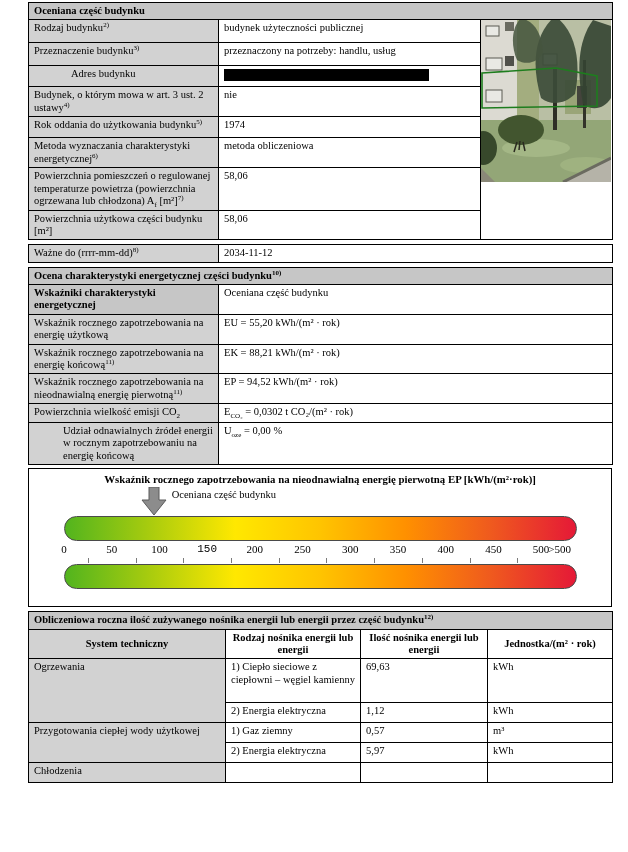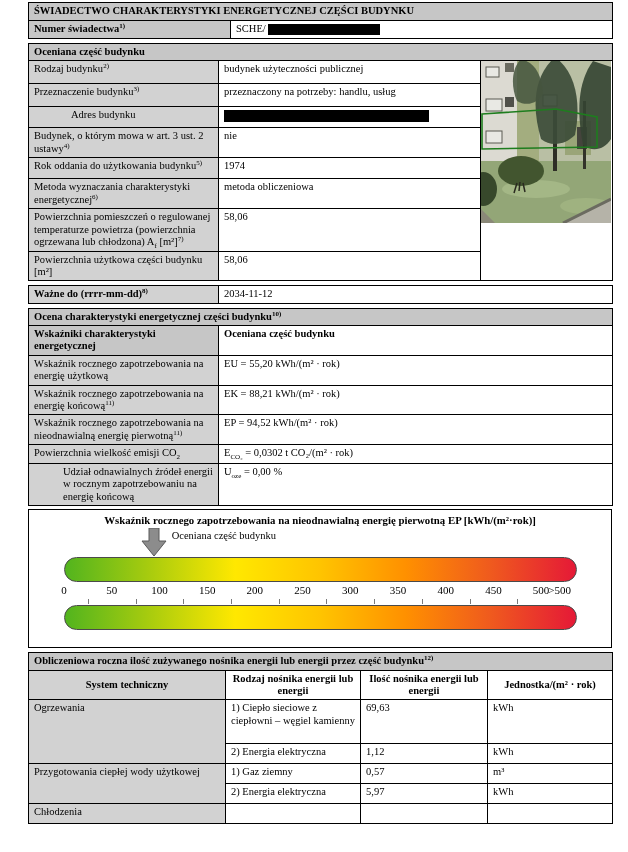--- a/index.html
+++ b/index.html
@@ -6,21 +6,21 @@
   html,body { background:#ffffff; }
   .page {
     position:relative; width:628px; height:852px; background:#fff; overflow:hidden;
     font-family:"Liberation Serif", serif; font-size:10.5px; line-height:1.18; color:#000;
   }
   .doc { position:absolute; left:28px; top:2px; width:584px; }
   table { border-collapse:collapse; width:584px; table-layout:fixed; margin-bottom:4px; }
   td { border:1px solid #000; padding:2px 5px; vertical-align:top; font-size:10.5px; }
   .lbl { background:#d2d2d2; }
   .hdr { background:#c6c6c6; font-weight:bold; }
-  .bold { font-weight:bold; }
+  .bold { font-weight:normal; }
   sup { font-size:7px; line-height:0; vertical-align:super; }
   sub { font-size:7px; line-height:0; vertical-align:sub; }
   .redact { display:inline-block; background:#000; vertical-align:middle; }
   .redact.num { width:112px; height:11px; margin-left:2px; }
   .redact.addr { width:205px; height:12px; }
   .photo-cell { padding:0; background:#fff; }
   
   .chart-box { width:584px; height:139px; border:1px solid #000; margin-bottom:4px; position:relative; }
   .chart-title { text-align:center; font-weight:bold; font-size:10.8px; padding-top:4px; }
   .marker-row { position:relative; height:30px; margin-left:35px; width:513px; }
@@ -34,35 +34,20 @@
   .cons-hdr td { font-weight:bold; text-align:center; vertical-align:middle; background:#fff; }
   .cons-hdr td:first-child, .cons-sys { background:#d2d2d2; }
   .empty-row td { height:20px; }
 </style>
 </head>
 <body>
 
 <div class="page">
   <div class="doc">
 
-    <table>
-      <colgroup>
-          <col style="width:202px">
-          <col style="width:382px">
-        </colgroup>
-      <tbody>
-          <tr>
-        <td colspan="2" class="hdr" style="height:18px;">ŚWIADECTWO CHARAKTERYSTYKI ENERGETYCZNEJ CZĘŚCI BUDYNKU</td>
-      </tr>
-      <tr>
-        <td class="hdr" style="height:18px;"><span>Numer świadectwa</span><sup>1)</sup></td>
-        <td><span>SCHE/</span><span class="redact num"></span></td>
-      </tr>
-    </tbody>
-      </table>
 
     <table>
       <colgroup>
           <col style="width:190px">
           <col style="width:262px">
           <col style="width:132px">
         </colgroup>
       <tbody>
           <tr>
         <td colspan="3" class="hdr" style="height:16px;"><span>Oceniana część budynku</span></td>
@@ -192,21 +177,21 @@
         <span class="marker-label">Oceniana część budynku</span>
       </div>
       <div class="scale-bar" style="background: linear-gradient(90deg, rgb(82, 180, 30) 0%, rgb(169, 204, 14) 16.7%, rgb(255, 232, 0) 33.3%, rgb(255, 196, 0) 50%, rgb(255, 144, 0) 66.7%, rgb(239, 90, 30) 83.3%, rgb(229, 25, 55) 100%);"></div>
       <div class="axis">
           <span class="tick-label" style="left: 0%;">0</span>
           <span class="tick-mark" style="left: 4.65%;"></span>
           <span class="tick-label" style="left: 9.3%;">50</span>
           <span class="tick-mark" style="left: 13.95%;"></span>
           <span class="tick-label" style="left: 18.6%;">100</span>
           <span class="tick-mark" style="left: 23.25%;"></span>
-          <span class="tick-label" style="left: 27.9%;">150</span>
+          <span class="tick-label" style="left: 27.9%; font-family: Liberation Mono, monospace;">150</span>
           <span class="tick-mark" style="left: 32.55%;"></span>
           <span class="tick-label" style="left: 37.2%;">200</span>
           <span class="tick-mark" style="left: 41.85%;"></span>
           <span class="tick-label" style="left: 46.5%;">250</span>
           <span class="tick-mark" style="left: 51.15%;"></span>
           <span class="tick-label" style="left: 55.8%;">300</span>
           <span class="tick-mark" style="left: 60.45%;"></span>
           <span class="tick-label" style="left: 65.1%;">350</span>
           <span class="tick-mark" style="left: 69.75%;"></span>
           <span class="tick-label" style="left: 74.4%;">400</span>

